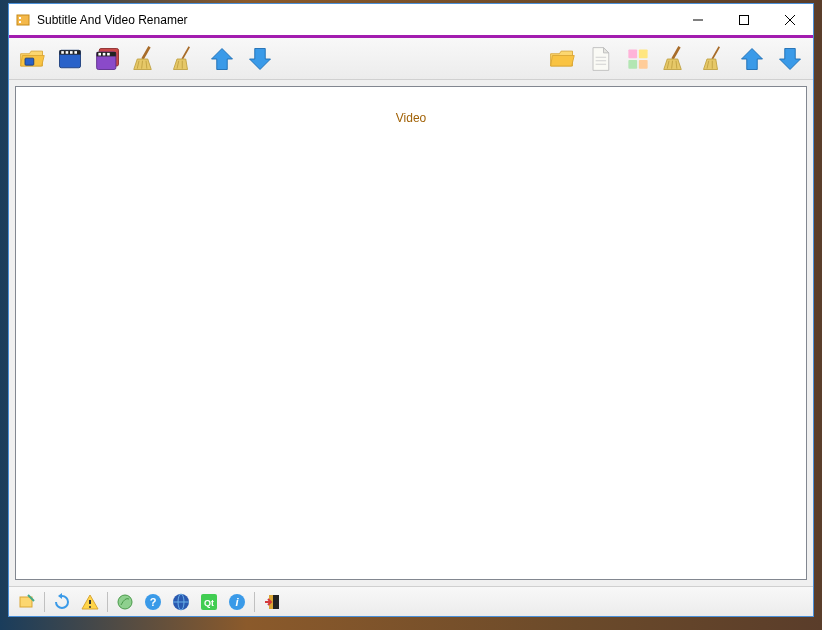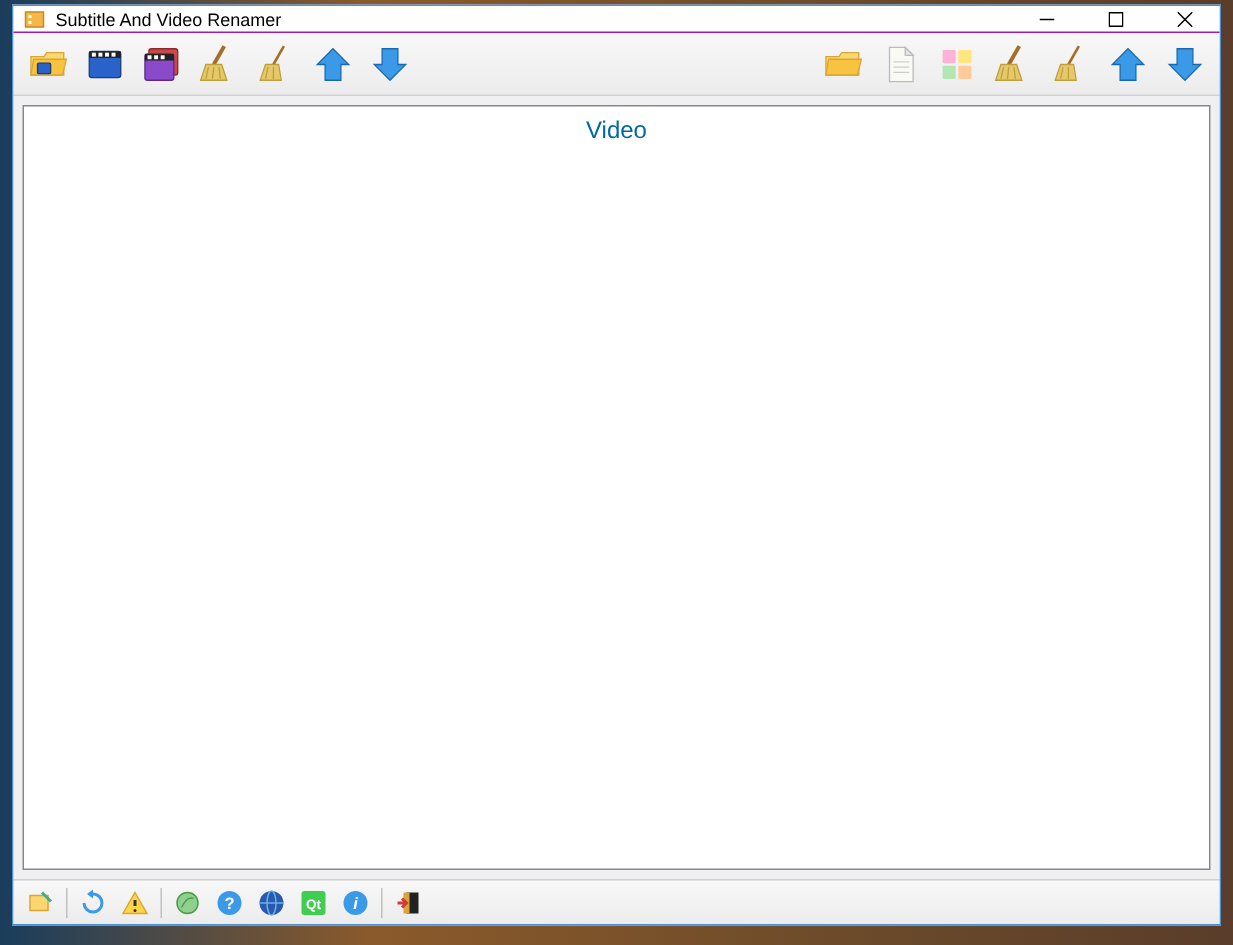--- a/index.html
+++ b/index.html
@@ -16,26 +16,26 @@
   top: 3px;
   left: 8px;
   width: 806px;
   height: 614px;
   background: #f0f0f0;
   border: 1px solid #4a90d9;
   display: flex;
   flex-direction: column;
 }
 .titlebar {
-  height: 18px;
+  height: 34px;
   background: #fff;
   display: flex;
   align-items: center;
   padding-left: 6px;
-  border-bottom: 1px solid #a21caf;
+  border-bottom: 3px solid #a21caf;
 }
 .titlebar .app-icon {
   width: 16px;
   height: 16px;
   margin-right: 6px;
 }
 .titlebar .title {
   flex: 1;
   font-size: 12px;
   color: #000;
@@ -82,23 +82,24 @@
   background: #f0f0f0;
 }
 .panel {
   flex: 1;
   background: #fff;
   border: 1px solid #828790;
   overflow: hidden;
 }
 .panel-header {
   text-align: center;
-  font-size: 16px;
+  font-size: 12px;
   padding: 8px 0;
-  color: #0369a1;
+  color: #a16207;
+  margin-top: 16px;
 }
 
 .bottombar {
   height: 30px;
   background: linear-gradient(#f8f8f8, #ececec);
   border-top: 1px solid #d0d0d0;
   display: flex;
   align-items: center;
   padding: 0 4px;
 }

